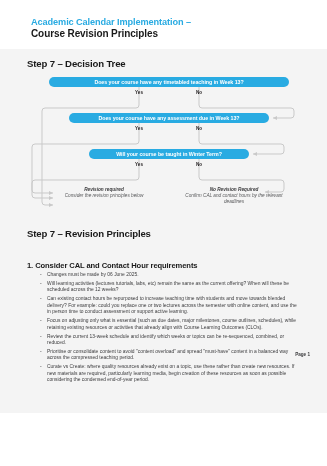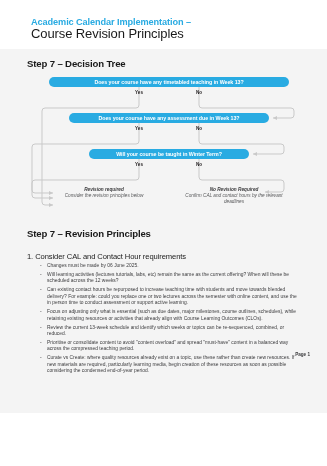--- a/index.html
+++ b/index.html
@@ -29,22 +29,22 @@
   }
   .header .line1 {
     color: #29abe2;
     font-size: 9.2px;
     font-weight: bold;
     letter-spacing: -0.1px;
     line-height: 11px;
   }
   .header .line2 {
     color: #1a1a1a;
-    font-size: 13px;
-    font-weight: normal;
+    font-size: 10px;
+    font-weight: bold;
     letter-spacing: -0.1px;
     line-height: 11px;
   }
 
   
   .sheet {
     background: #f4f4f4;
     padding: 9px 17px 0 27px;
     height: 100%;
     box-sizing: border-box;
@@ -110,24 +110,24 @@
     font-weight: bold;
     font-style: italic;
     color: #3b3b3d;
   }
   .out-left  { left: 22px;  top: 110px; }
   .out-right { left: 152px; top: 110px; }
 
   
   .principle-head {
     font-size: 7.6px;
-    font-weight: normal;
+    font-weight: bold;
     color: #1a1a1a;
     letter-spacing: -0.1px;
-    margin: 13px 0 2px 0;
+    margin: 22px 0 2px 0;
   }
   .principle-head:first-of-type { margin-top: 2px; }
 
   ul.bullets {
     list-style: none;
     margin: 0 0 0 0;
     padding: 0 10px 0 13px;
   }
   ul.bullets li {
     position: relative;

